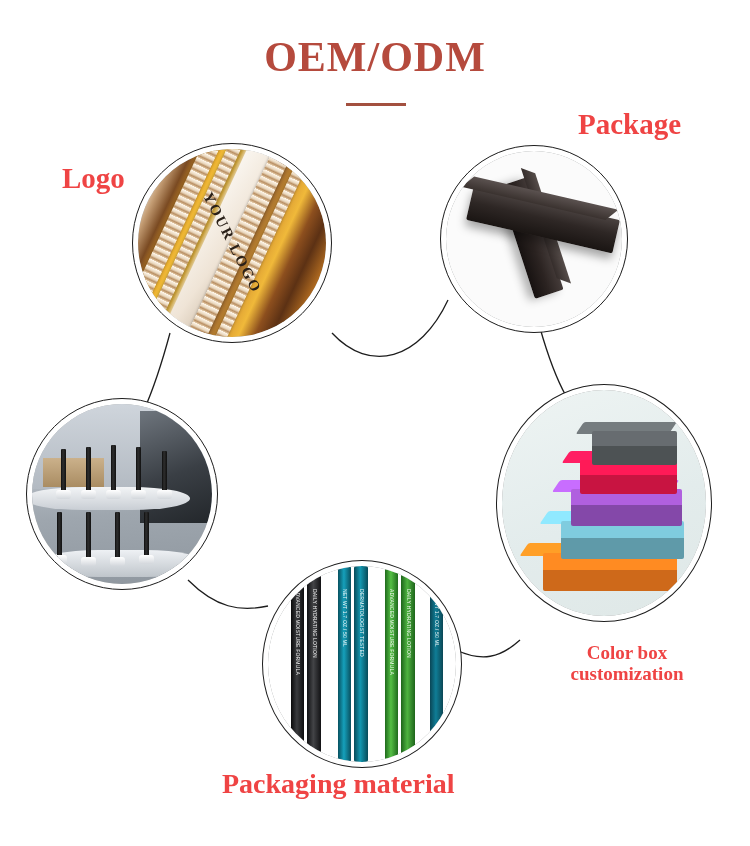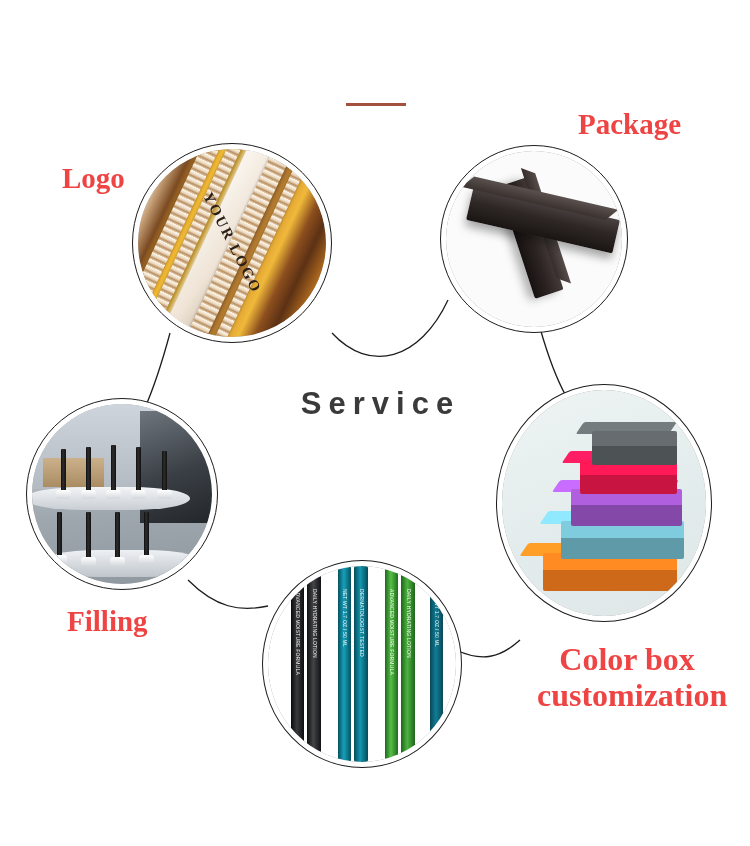--- a/index.html
+++ b/index.html
@@ -106,21 +106,21 @@
   .label {
     position: absolute;
     font-family: "Liberation Serif", serif;
     font-weight: bold;
     color: #ef4444;
     line-height: 1.12;
     white-space: pre-line;
   }
   .lbl-logo      { left: 62px;  top: 162px; font-size: 29px; }
   .lbl-package   { left: 578px; top: 108px; font-size: 29px; }
-  .lbl-colorbox  { left: 537px; top: 642px; font-size: 32px; text-align: center; width: 180px; }
+  .lbl-colorbox  { left: 537px; top: 642px; font-size: 19px; text-align: center; width: 180px; }
   .lbl-filling   { left: 67px;  top: 605px; font-size: 29px; }
   .lbl-material  { left: 222px; top: 768px; font-size: 28px; }
 
   
   .art-logo {
     background:
       linear-gradient(115deg,
         #8c7360 0%, #b59478 6%, #e6d6c2 10%, #c49d74 14%,
         #7a4a22 20%, #e8a326 27%, #f3c23c 33%, #caa03a 38%,
         #f5f0ea 41%, #ffffff 46%, #efe6db 50%,
@@ -279,20 +279,21 @@
     white-space: nowrap;
     overflow: hidden;
     letter-spacing: 0.2px;
   }
 </style>
 </head>
 <body>
 
 <div id="stage">
 
+  <div class="title">OEM/ODM</div>
   <div class="title-rule"></div>
 
   <svg id="connectors" viewBox="0 0 750 846" preserveAspectRatio="none">
     <g fill="none" stroke="#1d1d1d" stroke-width="1.3">
 
       <path d="M 332 333 C 370 374 420 360 448 300"></path>
 
       <path d="M 170 333 C 160 370 152 392 144 410"></path>
 
       <path d="M 540 328 C 548 356 556 378 566 396"></path>
@@ -378,21 +379,20 @@
         <div class="tube" style="left:44%; top:23%; height:26%;"></div>
         <div class="tube" style="left:58%; top:24%; height:25%;"></div>
         <div class="tube" style="left:72%; top:26%; height:23%;"></div>
         <div class="tube" style="left:14%; top:60%; height:25%;"></div>
         <div class="tube" style="left:30%; top:60%; height:26%;"></div>
         <div class="tube" style="left:46%; top:60%; height:26%;"></div>
         <div class="tube" style="left:62%; top:60%; height:25%;"></div>
       </div>
     </div>
   </div>
-  <div class="label lbl-filling">Filling</div>
 
   <div class="node" style="left:262px; top:560px; width:200px; height:208px;">
     <div class="node-inner">
       <div class="art art-material">
         <div class="stick" style="left:12%; width:7%; background:linear-gradient(90deg,#0a0a0b,#3a3b3e 45%,#0d0d0e);">
           <div class="print">ADVANCED MOISTURE FORMULA</div>
         </div>
         <div class="stick" style="left:21%; width:7%; background:linear-gradient(90deg,#101012,#434447 45%,#121214);">
           <div class="print">DAILY HYDRATING LOTION</div>
         </div>
@@ -407,18 +407,18 @@
         </div>
         <div class="stick" style="left:71%; width:7%; background:linear-gradient(90deg,#1d641a,#4eb340 45%,#1e651b);">
           <div class="print">DAILY HYDRATING LOTION</div>
         </div>
         <div class="stick" style="left:86%; width:7%; background:linear-gradient(90deg,#0a4656,#0f7d96 45%,#0b4755);">
           <div class="print">NET WT 1.7 OZ / 50 ML</div>
         </div>
       </div>
     </div>
   </div>
+  <div class="label lbl-material">Packaging material</div>
 
   <div class="center-mark">
-    <div class="center-service">Service</div>
   </div>
 
 </div>
 
 </body></html>

